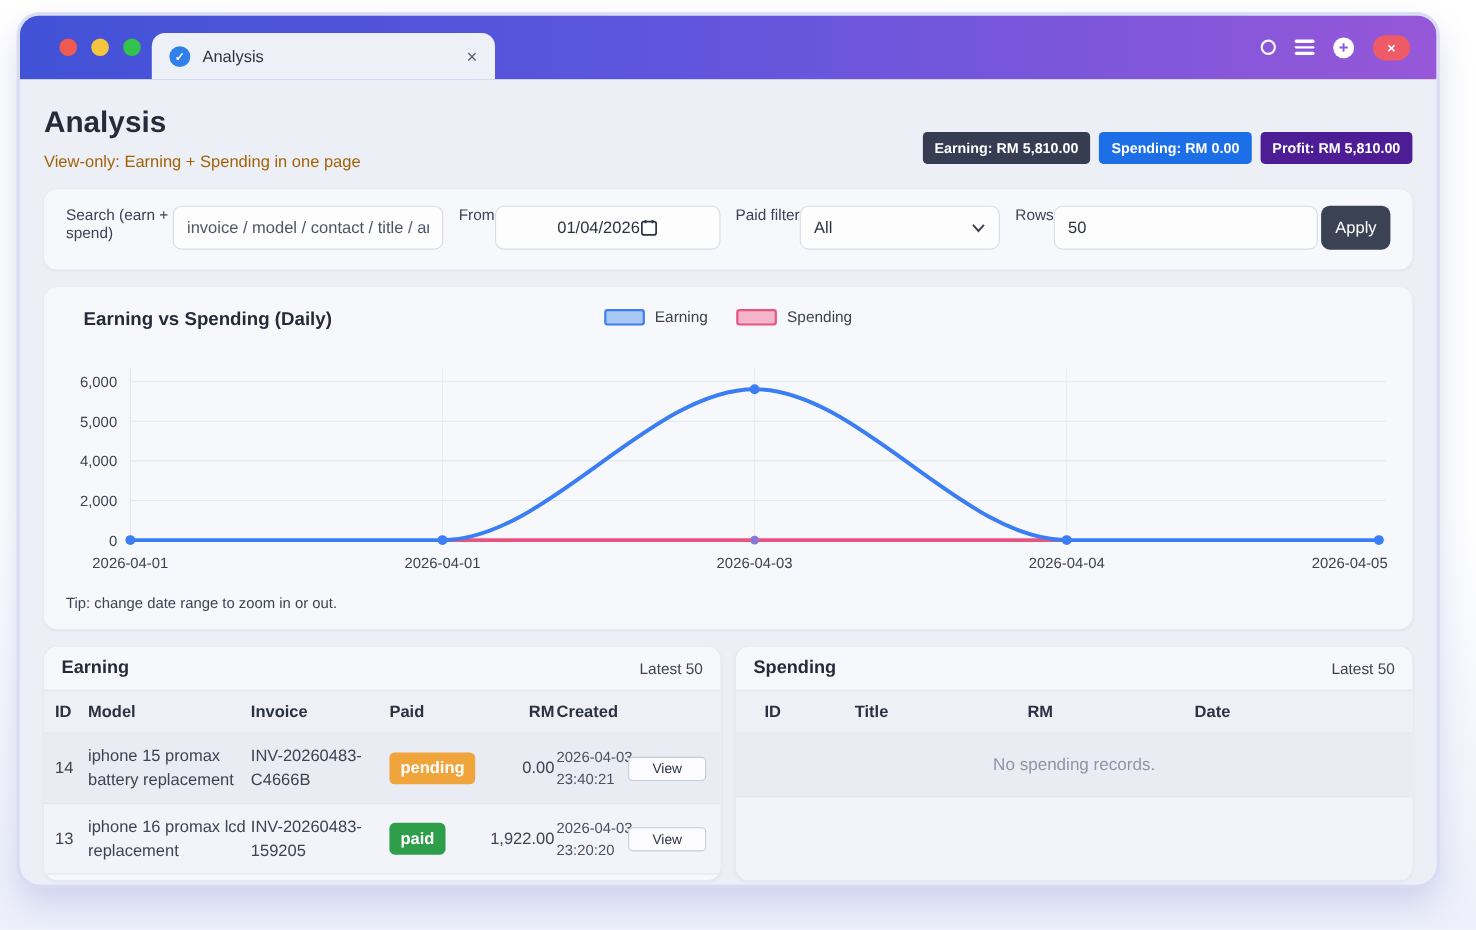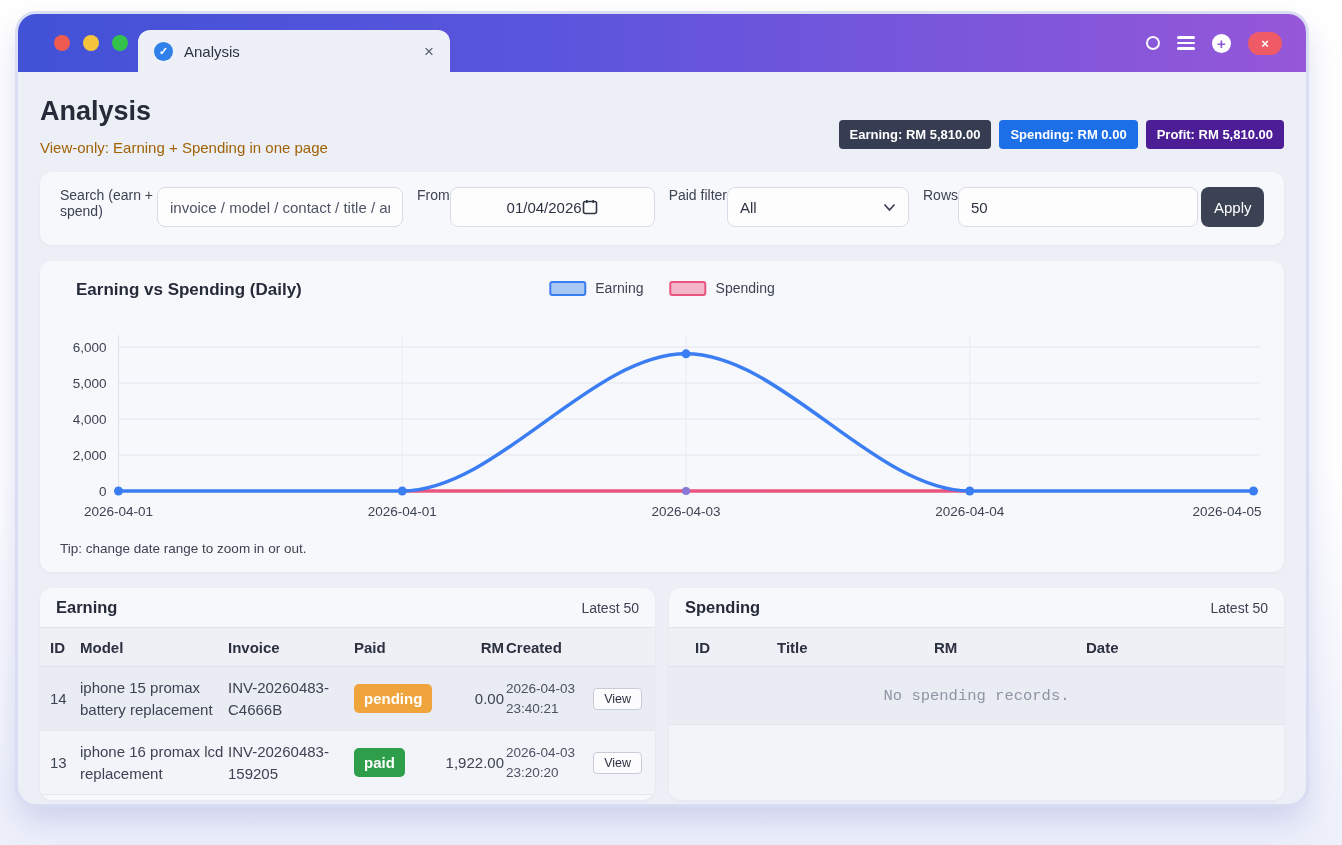--- a/index.html
+++ b/index.html
@@ -78,24 +78,24 @@
            border-bottom:1px solid #e0e3ec; min-height:40px; font-size:15px; font-weight:bold; color:#2b3140; }
   .trow { display:grid; align-items:center; min-height:64px; font-size:15px; color:#3c4352;
           border-bottom:1px solid #e4e6ee; line-height:1.45; }
   .trow.odd { background:#eaecf3; } .trow.even { background:#f3f4f9; }
   .earn-grid { grid-template-columns:28px 146px 124px 78px 70px 88px 46px; gap:2px; padding:0 10px; }
   .spend-grid { grid-template-columns:80px 155px 150px 1fr; gap:2px; padding:0 26px; }
   .cell-right { text-align:right; }
   .cell-created { font-size:13.5px; color:#4a5160; }
   .cell-invoice { overflow-wrap:anywhere; }
   .paid-badge { display:inline-block; padding:4px 10px; border-radius:5px; color:#fff; font-size:15px; font-weight:bold; }
-  .view-btn { padding:3px 10px; background:#fcfcfe; border:1px solid #c8ccd8; border-radius:4px;
+  .view-btn { padding:3px 21px; background:#fcfcfe; border:1px solid #c8ccd8; border-radius:4px;
               font-size:12.5px; color:#2c3140; font-family:inherit; cursor:pointer; justify-self:end; }
   .empty-row { background:#eaecf3; display:flex; align-items:center; justify-content:center;
-               color:#8f95a4; font-size:15.5px; min-height:58px; border-bottom:1px solid #e4e6ee;font-family:Liberation Mono, monospace; }
+               color:#8f95a4; font-size:15.5px; min-height:58px; border-bottom:1px solid #e4e6ee; }
   .tspacer { flex:1; background:#f3f4f9; }
 </style>
 </head>
 <body>
 
 <div class="stage">
   <div class="window">
 
     <div class="titlebar">
       <div class="lights">

